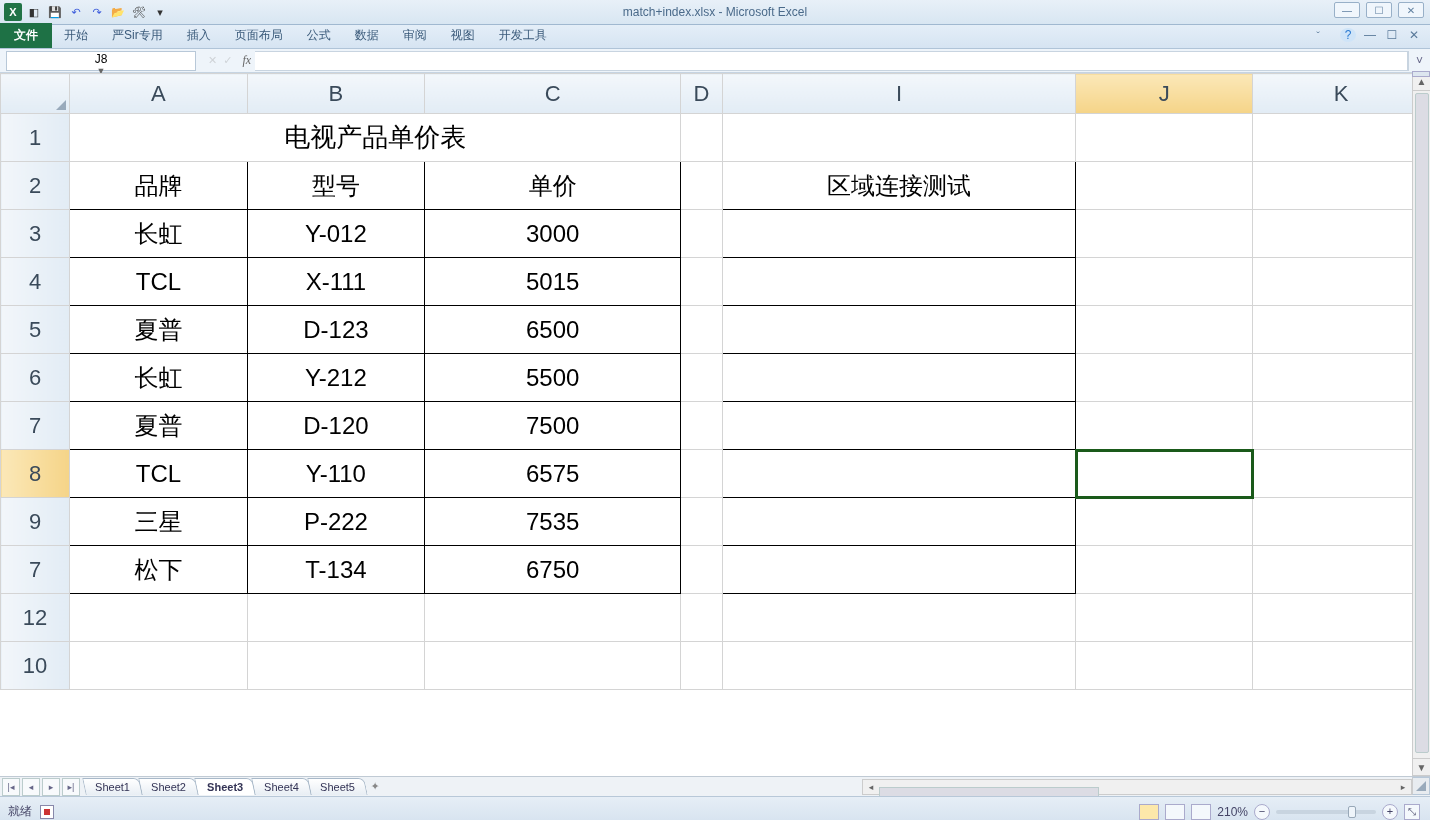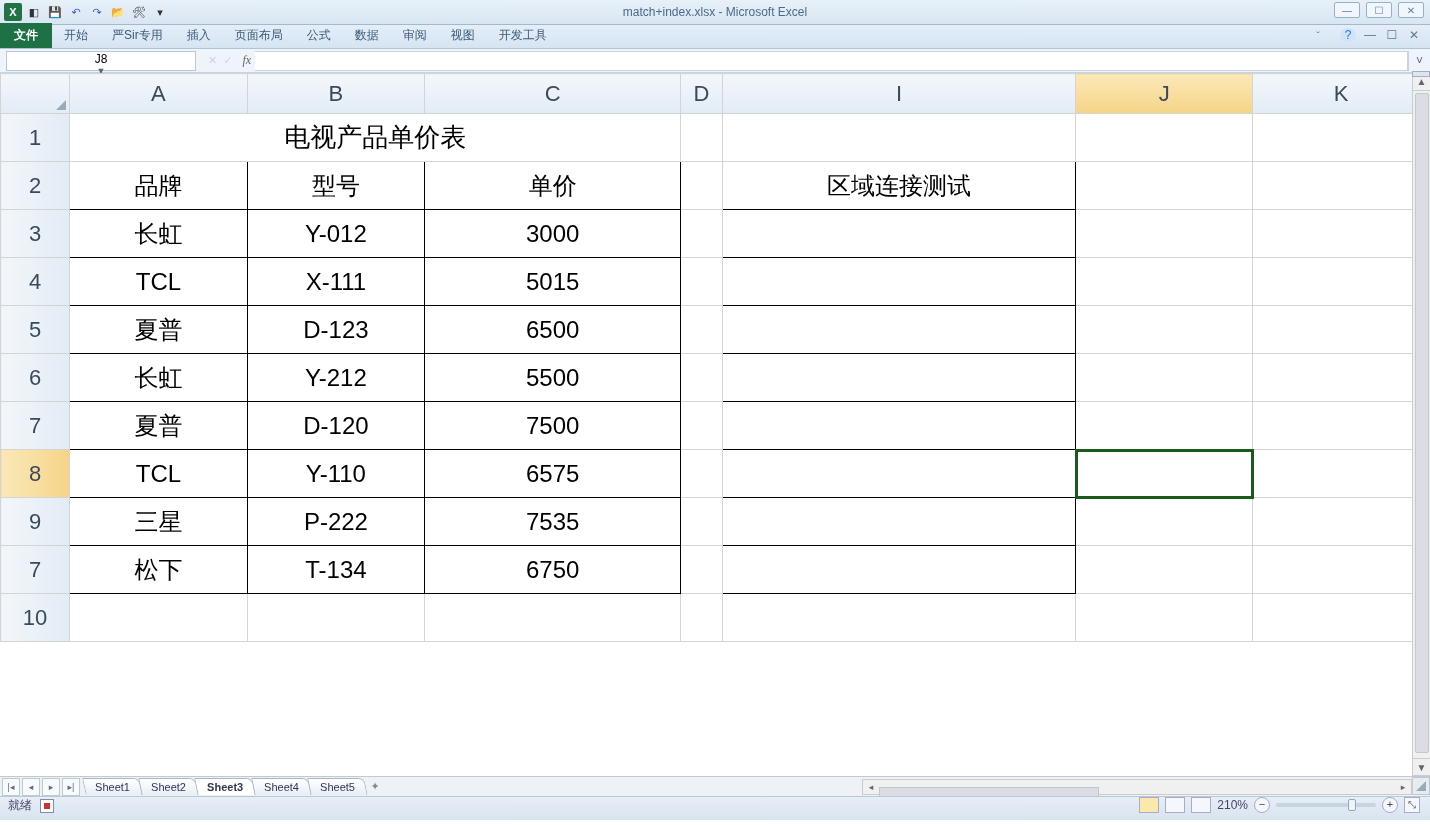--- a/index.html
+++ b/index.html
@@ -70,21 +70,21 @@
 .tabbar .stab span{ display:inline-block; transform:skewX(-12deg);}
 .tabbar .stab.active { background:#fff; font-weight:bold; }
 .tabbar .insert { padding:2px 6px; color:#888; }
 .tabbar .hscroll { position:absolute; right:18px; top:2px; height:16px; width:550px; background:#f0f0f0; border:1px solid #ccc; display:flex; align-items:center; }
 .tabbar .hscroll .lft,.tabbar .hscroll .rgt{ width:16px; text-align:center; font-size:9px; color:#666;}
 .tabbar .hscroll .trk{ flex:1; position:relative;}
 .tabbar .hscroll .th{ position:absolute; left:0; top:0; height:14px; width:220px; background:#dcdce4; border:1px solid #bcc;}
 .tabbar .corner{ position:absolute; right:0; top:0; width:18px; height:18px; background:#e8ecf0; border-left:1px solid #ccc;}
 
 
-.status { height:24px; background:linear-gradient(#e6eef6,#d8e4f0); border-top:1px solid #b8c8d8; display:flex; align-items:flex-start; font-size:12px; color:#446; padding:0 8px; position:relative;}
+.status { height:24px; background:linear-gradient(#e6eef6,#d8e4f0); border-top:1px solid #b8c8d8; display:flex; align-items:flex-end; font-size:12px; color:#446; padding:0 8px; position:relative;}
 .status .left { display:flex; gap:8px; align-items:center;}
 .status .macro-icon{ width:14px; height:14px; border:1px solid #88a; background:#fff; position:relative;}
 .status .macro-icon:after{content:""; position:absolute; left:3px; top:3px; width:6px; height:6px; background:#c33;}
 .status .right { position:absolute; right:10px; display:flex; align-items:center; gap:6px;margin-left:16px;}
 .status .viewbtn{ width:20px; height:16px; border:1px solid #aac; background:#f4f8fc;}
 .status .viewbtn.active{ background:#fce8aa;}
 .status .zoom-track{ width:100px; height:4px; background:#c8d4e0; position:relative; border-radius:2px;}
 .status .zoom-track .zt{ position:absolute; left:72px; top:-4px; width:8px; height:12px; background:#eef4fa; border:1px solid #98a8b8; border-radius:2px;}
 .status .zm{ width:16px; height:16px; border:1px solid #aac; border-radius:8px; text-align:center; line-height:13px; background:#f4f8fc; font-size:11px;}
 .status .expand-corner{ width:16px; height:16px; border:1px solid #aac; background:#f4f8fc; font-size:10px; text-align:center; line-height:14px;}
@@ -257,20 +257,30 @@
      <td class="cell b">松下</td>
      <td class="cell b">T-134</td>
      <td class="cell b">6750</td>
      <td class="cell"></td>
      <td class="cell b"></td>
      <td class="cell"></td>
      <td class="cell"></td>
    </tr>
 
    <tr>
+     <th class="rowhdr">12</th>
+     <td class="cell"></td>
+            <td class="cell"></td>
+            <td class="cell"></td>
+            <td class="cell"></td>
+            <td class="cell"></td>
+            <td class="cell"></td>
+            <td class="cell"></td>
+   </tr>
+   <tr>
      <th class="rowhdr">10</th>
      <td class="cell"></td>
             <td class="cell"></td>
             <td class="cell"></td>
             <td class="cell"></td>
             <td class="cell"></td>
             <td class="cell"></td>
             <td class="cell"></td>
    </tr>
   </tbody>

